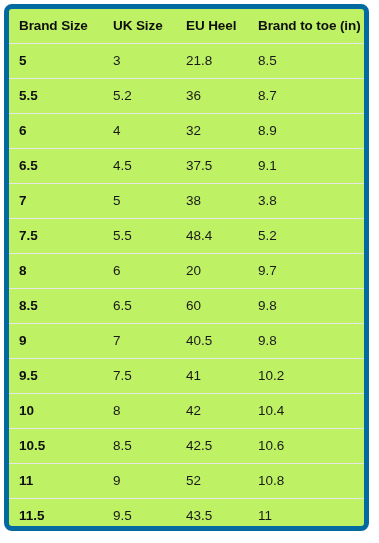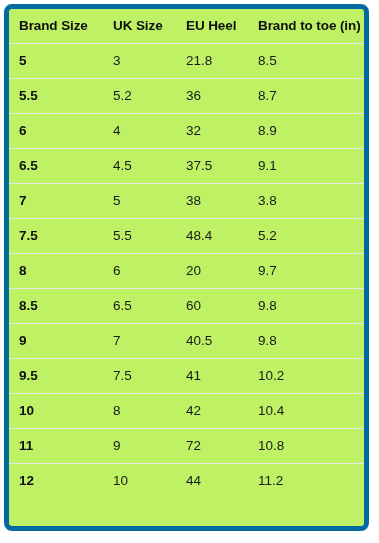--- a/index.html
+++ b/index.html
@@ -154,24 +154,36 @@
           <td class="col-eu">41</td>
           <td class="col-heel">10.2</td>
         </tr>
         <tr>
           <td class="col-brand">10</td>
           <td class="col-uk">8</td>
           <td class="col-eu">42</td>
           <td class="col-heel">10.4</td>
         </tr>
         <tr>
+          <td class="col-brand">10.5</td>
+          <td class="col-uk">8.5</td>
+          <td class="col-eu">42.5</td>
+          <td class="col-heel">10.6</td>
+        </tr>
+        <tr>
           <td class="col-brand">11</td>
           <td class="col-uk">9</td>
-          <td class="col-eu">72</td>
+          <td class="col-eu">52</td>
           <td class="col-heel">10.8</td>
+        </tr>
+        <tr>
+          <td class="col-brand">11.5</td>
+          <td class="col-uk">9.5</td>
+          <td class="col-eu">43.5</td>
+          <td class="col-heel">11</td>
         </tr>
         <tr>
           <td class="col-brand">12</td>
           <td class="col-uk">10</td>
           <td class="col-eu">44</td>
           <td class="col-heel">11.2</td>
         </tr>
       </tbody>
   </table>
 </div>

